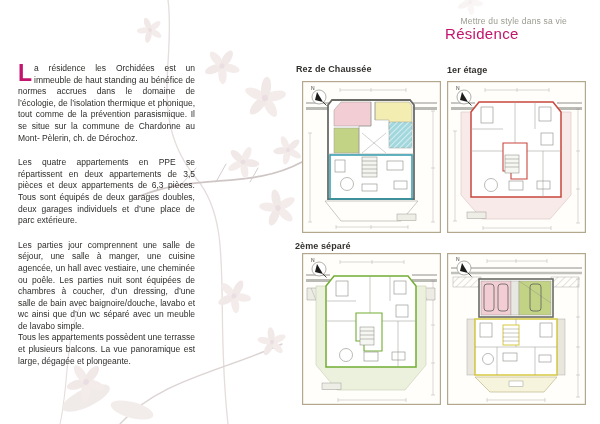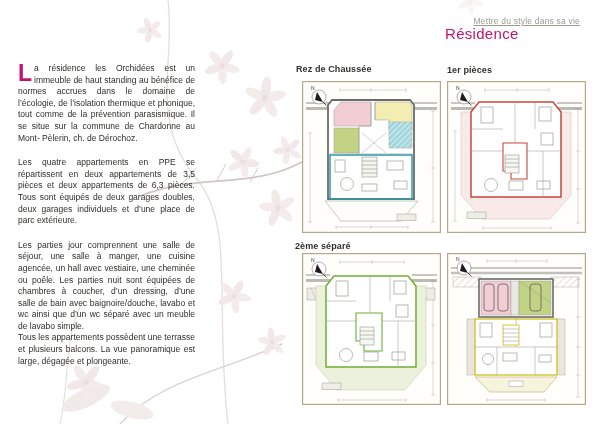--- a/index.html
+++ b/index.html
@@ -4,22 +4,22 @@
 <style>
   html,body{margin:0;padding:0;background:#888;}
   .page{
     position:relative;width:600px;height:424px;background:#ffffff;
     font-family:"Liberation Sans",sans-serif;overflow:hidden;margin:0 auto;
   }
   
   .watermark{position:absolute;left:0;top:0;opacity:.5;pointer-events:none;}
   
   .tagline{
-    position:absolute;top:16px;right:20px;
-    font-size:8.5px;color:var(--tagline);letter-spacing:.2px;text-decoration:underline;
+    position:absolute;top:16px;right:33px;
+    font-size:8.5px;color:var(--tagline);letter-spacing:.2px;
   }
   .title{position:absolute;left:445px;top:27px;color:var(--accent);line-height:14px;text-align:center;}
   .title .l1{font-size:15px;letter-spacing:.3px;}
   .title .l2{font-size:15px;letter-spacing:.3px;margin-left:18px;}
   
   .article{
     position:absolute;left:18px;top:63px;width:177px;
     font-size:8.5px;line-height:11.6px;color:var(--text);
     text-align:justify;hyphens:auto;
   }
@@ -100,21 +100,21 @@
   </div>
 
   <div class="article">
     <p><span class="dropcap">L</span><span>a résidence les Orchidées est un immeuble de haut standing au bénéfice de normes accrues dans le domaine de l’écologie, de l’isolation thermique et phonique, tout comme de la prévention parasismique. Il se situe sur la commune de Chardonne au Mont- Pèlerin, ch. de Dérochoz.</span></p>
     <p>Les quatre appartements en PPE se répartissent en deux appartements de 3,5 pièces et deux appartements de 6,3 pièces. Tous sont équipés de deux garages doubles, deux garages individuels et d’une place de parc extérieure.</p>
     <p class="nogap">Les parties jour comprennent une salle de séjour, une salle à manger, une cuisine agencée, un hall avec vestiaire, une cheminée ou poêle. Les parties nuit sont équipées de chambres à coucher, d’un dressing, d’une salle de bain avec baignoire/douche, lavabo et wc ainsi que d’un wc séparé avec un meuble de lavabo simple.</p>
     <p class="nogap">Tous les appartements possèdent une terrasse et plusieurs balcons. La vue panoramique est large, dégagée et plongeante.</p>
   </div>
 
   <div class="plan-label lab-rdc">Rez de Chaussée</div>
-  <div class="plan-label lab-1er">1er pièces</div>
+  <div class="plan-label lab-1er">1er étage</div>
   <div class="plan-label lab-2e">2ème séparé</div>
   <div class="plan-label lab-3e">3ème étage</div>
 
   <svg class="plan pl-rdc" width="139" height="152" viewBox="0 0 139 152">
     <rect x="0.6" y="0.6" width="137.8" height="150.8" fill="#fffefb" stroke="var(--frame)" stroke-width="1.2"></rect>
     <g stroke="var(--dim)" stroke-width="0.5" fill="none">
       <path d="M38 9 H104 M38 7 V11 M69 7 V11 M104 7 V11"></path>
       <path d="M131 30 V141 M129 30 H133 M129 87 H133 M129 141 H133"></path>
       <path d="M8 52 V141 M6 52 H10 M6 141 H10"></path>
       <path d="M34 146 H106 M34 144 V148 M69 144 V148 M106 144 V148"></path>

